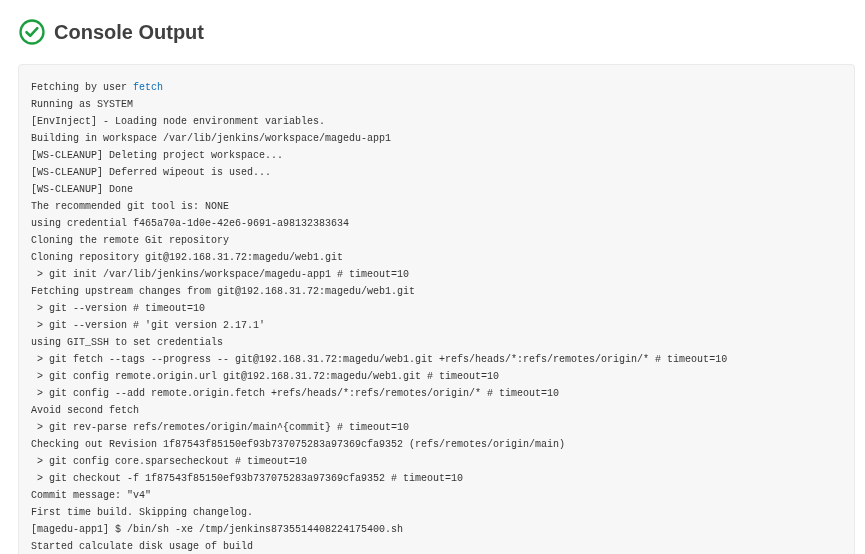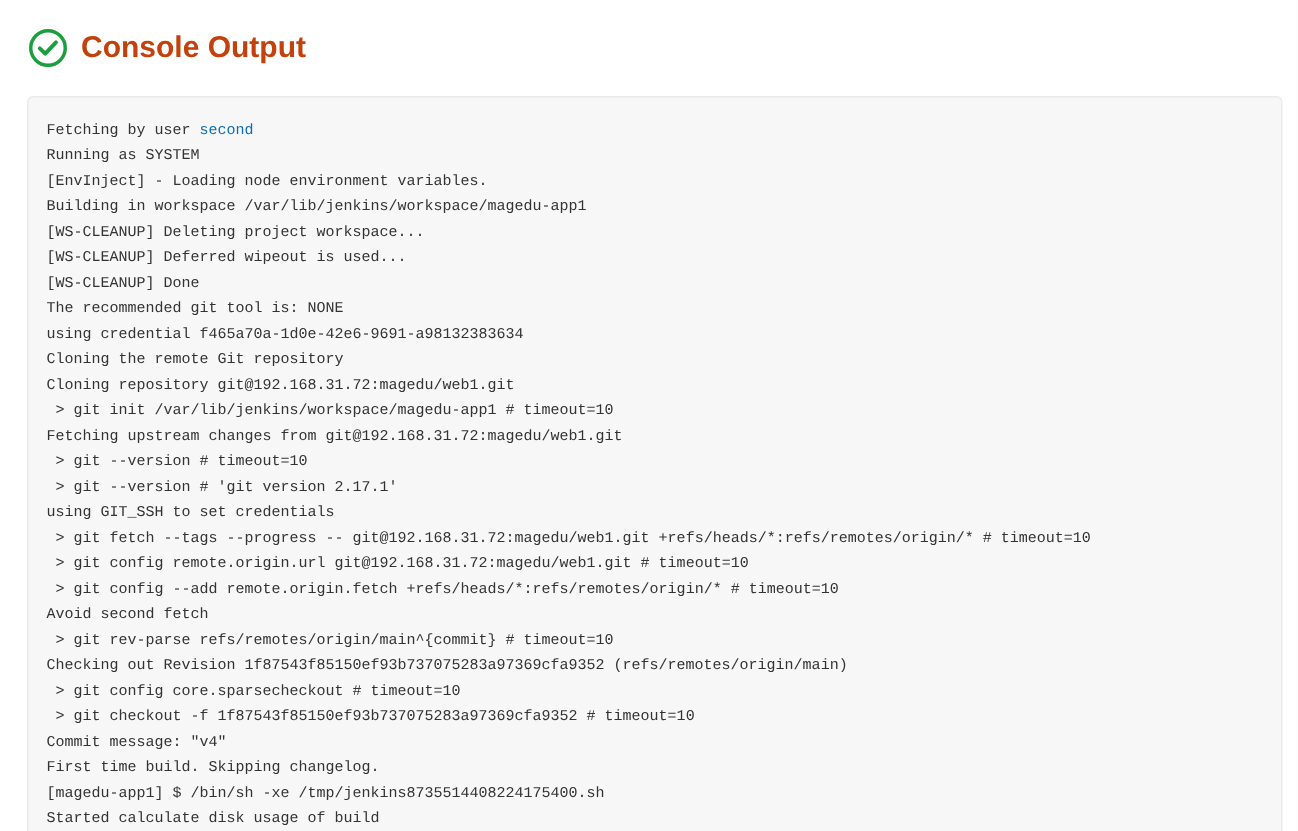--- a/index.html
+++ b/index.html
@@ -16,21 +16,21 @@
       margin-bottom: 18px;
     }
     .success-icon-wrap {
       width: 28px;
       height: 28px;
       flex-shrink: 0;
     }
     .title {
       font-size: 20px;
       font-weight: bold;
-      color: #c2410c;
+      color: #404040;
     }
     .console-box {
       background: #f7f7f7;
       border: 1px solid #eaeaea;
       border-radius: 4px;
       padding: 14px 12px 14px 12px;
       font-family: "Courier New", Courier, monospace;
       font-size: 10px;
       line-height: 1.7;
       color: #333;
@@ -48,21 +48,21 @@
 <div class="header">
   <span class="success-icon-wrap">
     <svg viewBox="0 0 28 28" width="28" height="28">
       <circle cx="14" cy="14" r="11.5" fill="none" stroke="#1b9e3e" stroke-width="2.3"></circle>
       <path d="M8.5 14.2 L12.2 17.8 L19.3 10.2" fill="none" stroke="#1b9e3e" stroke-width="2.6" stroke-linecap="round" stroke-linejoin="round"></path>
     </svg>
   </span>
   <h1 class="title">Console Output</h1>
 </div>
 
-<pre class="console-box"><span>Fetching by user </span><a href="#">second</a><span>
+<pre class="console-box"><span>Fetching by user </span><a href="#">fetch</a><span>
 Running as SYSTEM
 [EnvInject] - Loading node environment variables.
 Building in workspace /var/lib/jenkins/workspace/magedu-app1
 [WS-CLEANUP] Deleting project workspace...
 [WS-CLEANUP] Deferred wipeout is used...
 [WS-CLEANUP] Done
 The recommended git tool is: NONE
 using credential f465a70a-1d0e-42e6-9691-a98132383634
 Cloning the remote Git repository
 Cloning repository git@192.168.31.72:magedu/web1.git

